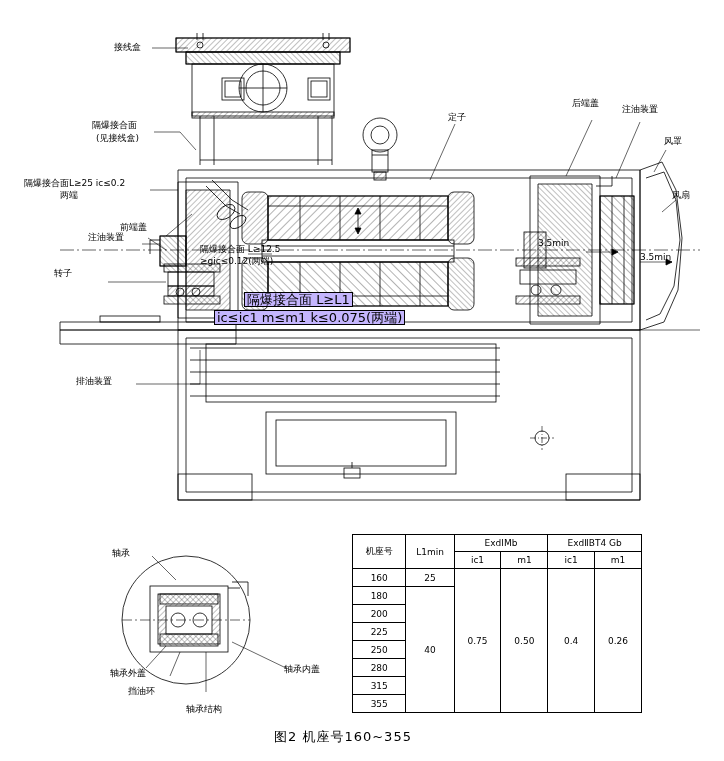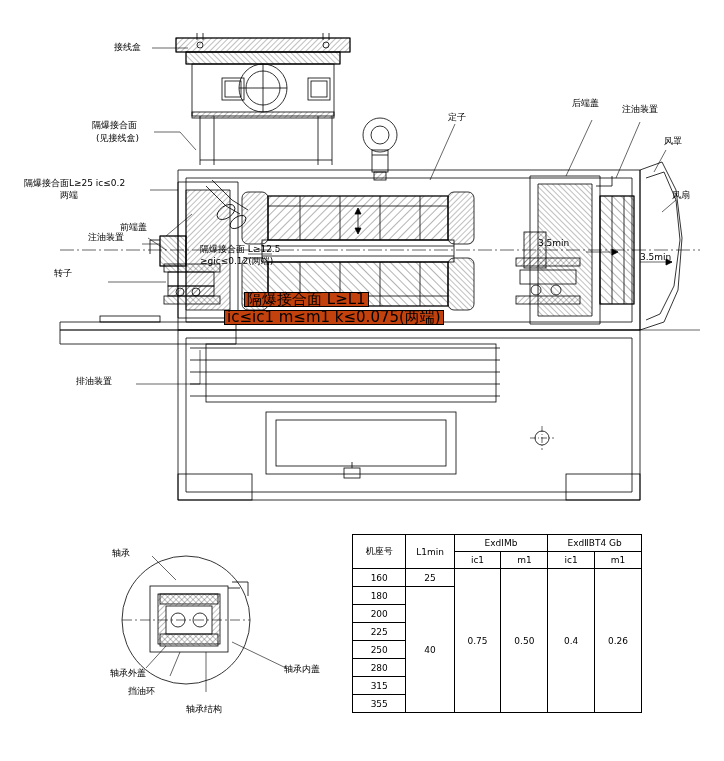--- a/index.html
+++ b/index.html
@@ -1,19 +1,19 @@
 <!DOCTYPE html>
 <html><head>
 <meta charset="utf-8">
 <style>
   html,body{margin:0;padding:0;background:#ffffff;}
   body{width:724px;height:761px;position:relative;font-family:"DejaVu Sans","Liberation Sans",sans-serif;color:#000;}
   #root{position:relative;width:724px;height:761px;overflow:hidden;}
   .lbl{position:absolute;font-size:9px;line-height:11px;white-space:nowrap;color:#000;}
-  .note{position:absolute;font-size:15px;line-height:11px;border:1px solid #000;padding:1px 2px;background:#c2410c;white-space:nowrap;}
+  .note{position:absolute;font-size:13px;line-height:11px;border:1px solid #000;padding:1px 2px;background:#c4b5fd;white-space:nowrap;}
   .caption{position:absolute;font-size:13px;letter-spacing:1px;white-space:nowrap;}
   svg{position:absolute;left:0;top:0;}
   table.spec{position:absolute;border-collapse:collapse;font-size:9px;background:#fff;}
   table.spec td,table.spec th{border:1px solid #000;text-align:center;font-weight:normal;padding:0;}
 </style>
 </head>
 <body>
 
 <div id="root">
 
@@ -246,21 +246,21 @@
   <div class="lbl" style="left:200px;top:256px;">≥gic≤0.12(两端)</div>
   <div class="lbl" style="left:448px;top:112px;">定子</div>
   <div class="lbl" style="left:572px;top:98px;">后端盖</div>
   <div class="lbl" style="left:622px;top:104px;">注油装置</div>
   <div class="lbl" style="left:664px;top:136px;">风罩</div>
   <div class="lbl" style="left:672px;top:190px;">风扇</div>
   <div class="lbl" style="left:538px;top:238px;">3.5min</div>
   <div class="lbl" style="left:640px;top:252px;">3.5min</div>
 
   <div class="note" style="left:244px;top:292px;">隔爆接合面 L≥L1</div>
-  <div class="note" style="left:214px;top:310px;margin-left:10px;">ic≤ic1 m≤m1 k≤0.075(两端)</div>
+  <div class="note" style="left:214px;top:310px;">ic≤ic1 m≤m1 k≤0.075(两端)</div>
 
   <div class="lbl" style="left:112px;top:548px;">轴承</div>
   <div class="lbl" style="left:110px;top:668px;text-align:right;">轴承外盖</div>
   <div class="lbl" style="left:128px;top:686px;">挡油环</div>
   <div class="lbl" style="left:186px;top:704px;">轴承结构</div>
   <div class="lbl" style="left:284px;top:664px;">轴承内盖</div>
 
   <table class="spec" style="left:352px;top:534px;width:290px;">
     <tbody>
         <tr>
@@ -301,14 +301,15 @@
         </tr>
     <tr>
           <td style="height:17px;">315</td>
         </tr>
     <tr>
           <td style="height:17px;">355</td>
         </tr>
   </tbody>
     </table>
 
+  <div class="caption" style="left:274px;top:728px;">图2   机座号160~355</div>
 
 </div>
 
 </body></html>

